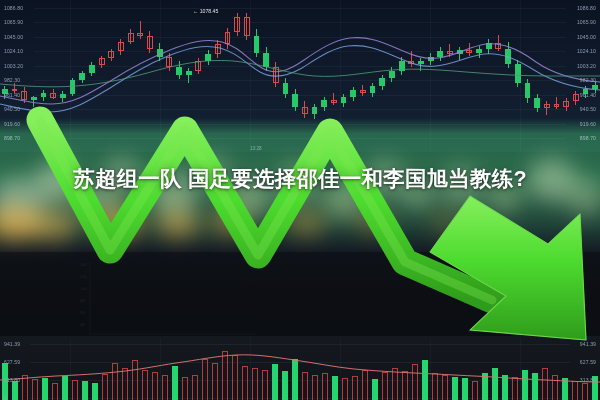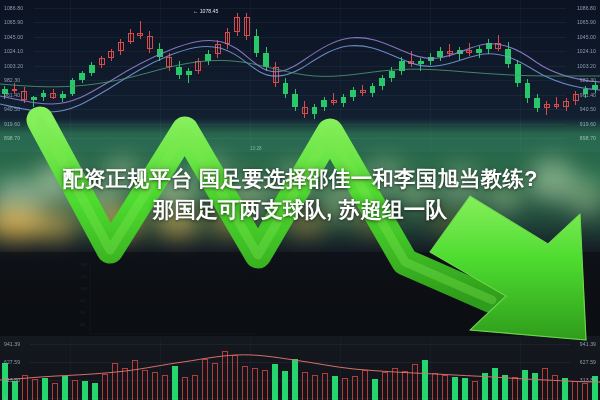--- a/index.html
+++ b/index.html
@@ -562,17 +562,16 @@
     </defs>
 
     <path d="M40,120 L110,250 L185,130 L258,255 L330,132 L405,262 L492,300" fill="none" stroke="url(#gsh)" stroke-width="27" stroke-linecap="round" stroke-linejoin="round" filter="url(#soft)"></path>
     <path d="M40,120 L110,250 L185,130 L258,255 L330,132 L405,262 L492,300" fill="none" stroke="#7de84f" stroke-width="9" stroke-linecap="round" stroke-linejoin="round" opacity=".35"></path>
 
     <path d="M586,340 L470,330 L506,296 L430,252 L470,196 L548,244 L580,214 Z" fill="url(#gsh)" stroke="#46c62b" stroke-width="1"></path>
     <path d="M586,340 L470,330 L506,296 L430,252 L470,196 L548,244 L580,214 Z" fill="none" stroke="#9bf074" stroke-width="1.2" opacity=".45"></path>
   </svg>
 
   <div class="headline">
-    <span>配资正规平台 国足要选择邵佳一和李国旭当教练?</span>
-    <span class="l2">那国足可两支球队, 苏超组一队</span>
+    <span>苏超组一队 国足要选择邵佳一和李国旭当教练?</span>
   </div>
 
 </div>
 
 </body></html>

